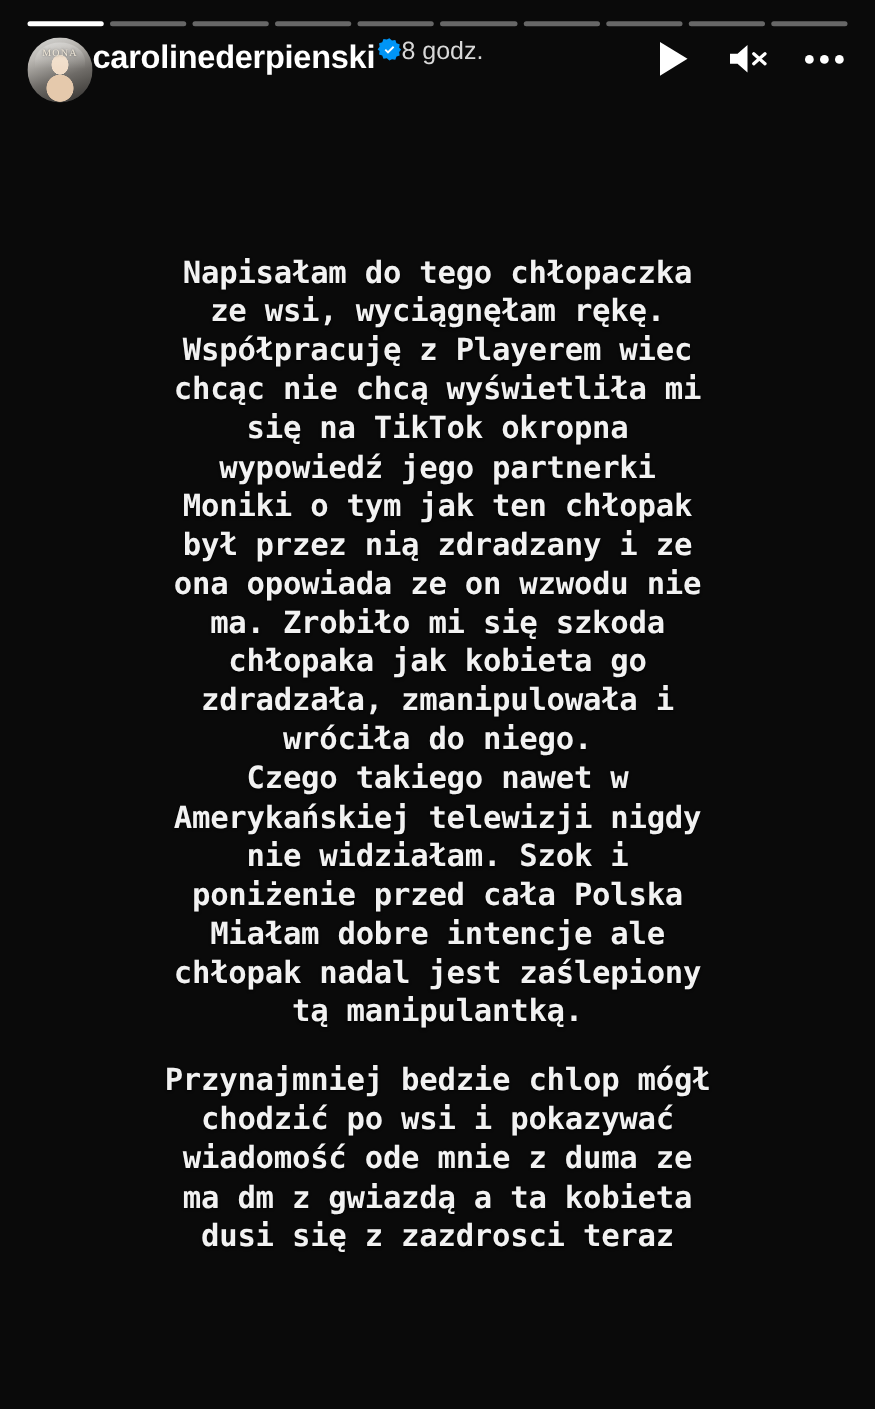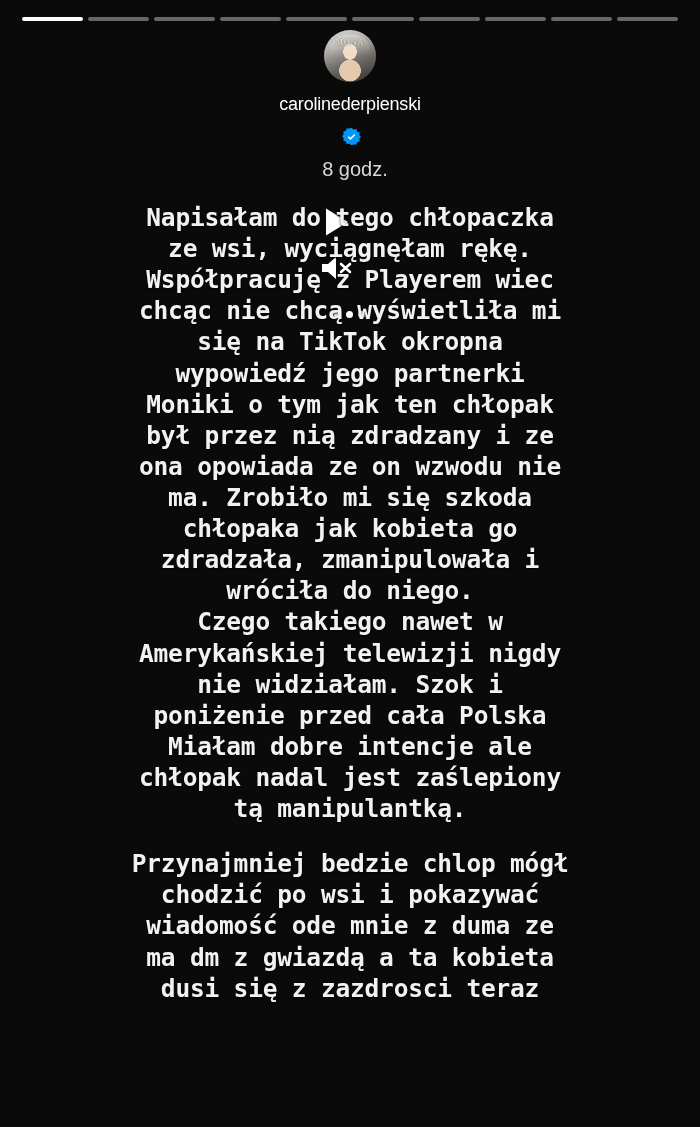--- a/index.html
+++ b/index.html
@@ -37,25 +37,24 @@
     border-radius: 2px;
     background: rgba(255,255,255,0.38);
   }
   .progress-seg.active {
     background: #ffffff;
   }
 
   
   .header {
     display: flex;
-    align-items: center;
+    align-items: flex-start;
     padding: 6px 22px 0 22px;
     height: 70px;
-    gap: 12px;
-    flex-direction: column;
+    gap: 0;
   }
   .avatar-wrap {
     width: 52px;
     height: 52px;
     border-radius: 50%;
     overflow: hidden;
     flex: 0 0 52px;
     position: relative;
     background: #2a2a2a;
   }
@@ -83,35 +82,34 @@
     right: 0;
     text-align: center;
     font-size: 8px;
     letter-spacing: 1px;
     color: #efe7d8;
     font-family: "Liberation Serif", serif;
     text-shadow: 0 0 2px rgba(0,0,0,0.6);
   }
   .username {
     color: #ffffff;
-    font-size: 18px;
-    font-weight: 400;
+    font-size: 26px;
+    font-weight: 700;
     letter-spacing: -0.2px;
     white-space: nowrap;
   }
   .verified {
     width: 19px;
     height: 19px;
     flex: 0 0 19px;
     margin-left: 2px;
   }
   .timestamp {
     color: #d8d8d8;
     font-size: 20px;
-    margin-left: 10px;
     white-space: nowrap;
   }
   .header-spacer { flex: 1 1 auto; }
   .hdr-btn {
     display: flex;
     align-items: center;
     justify-content: center;
     flex: 0 0 auto;
   }
   .play-btn { width: 34px; height: 34px; margin-right: 26px; }

